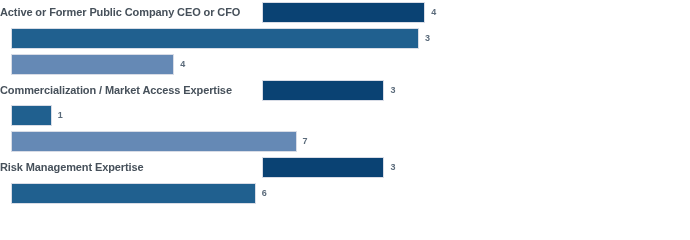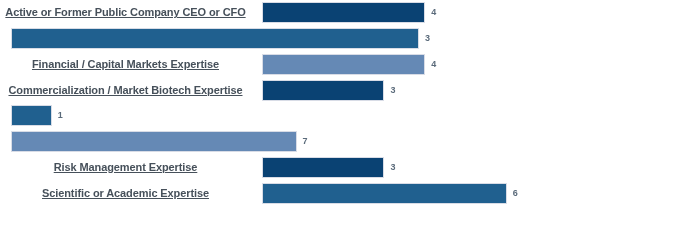--- a/index.html
+++ b/index.html
@@ -20,29 +20,28 @@
   }
   .row {
     position: relative;
     display: flex;
     align-items: center;
     height: 25.75px;
     width: 690px;
   }
   .cat-label {
     width: 251px;
-    text-align: center;
+    text-align: left;
     font-size: 11px;
     font-weight: 600;
     color: #46505a;
     letter-spacing: -0.1px;
     white-space: nowrap;
     line-height: 1;
     flex: 0 0 251px;
-    text-decoration: underline;
   }
   .bar-zone {
     position: relative;
     flex: 1 1 auto;
     height: 25.75px;
     margin-left: 11px;
     display: flex;
     align-items: center;
   }
   .bar {
@@ -72,28 +71,27 @@
         <div class="val-label">4</div>
       </div>
     </div>
     <div class="row">
       <div class="bar-zone">
         <div class="bar" style="width: 408px; background: rgb(32, 96, 143);"></div>
         <div class="val-label">3</div>
       </div>
     </div>
     <div class="row">
-      <div class="cat-label">Financial / Capital Markets Expertise</div>
       <div class="bar-zone">
         <div class="bar" style="width: 163.2px; background: rgb(101, 137, 181);"></div>
         <div class="val-label">4</div>
       </div>
     </div>
     <div class="row">
-      <div class="cat-label">Commercialization / Market Biotech Expertise</div>
+      <div class="cat-label">Commercialization / Market Access Expertise</div>
       <div class="bar-zone">
         <div class="bar" style="width: 122.4px; background: rgb(10, 66, 115);"></div>
         <div class="val-label">3</div>
       </div>
     </div>
     <div class="row">
       <div class="bar-zone">
         <div class="bar" style="width: 40.8px; background: rgb(32, 96, 143);"></div>
         <div class="val-label">1</div>
       </div>
@@ -105,19 +103,18 @@
       </div>
     </div>
     <div class="row">
       <div class="cat-label">Risk Management Expertise</div>
       <div class="bar-zone">
         <div class="bar" style="width: 122.4px; background: rgb(10, 66, 115);"></div>
         <div class="val-label">3</div>
       </div>
     </div>
     <div class="row">
-      <div class="cat-label">Scientific or Academic Expertise</div>
       <div class="bar-zone">
         <div class="bar" style="width: 244.8px; background: rgb(32, 96, 143);"></div>
         <div class="val-label">6</div>
       </div>
     </div>
   </div>
 
 </body></html>

